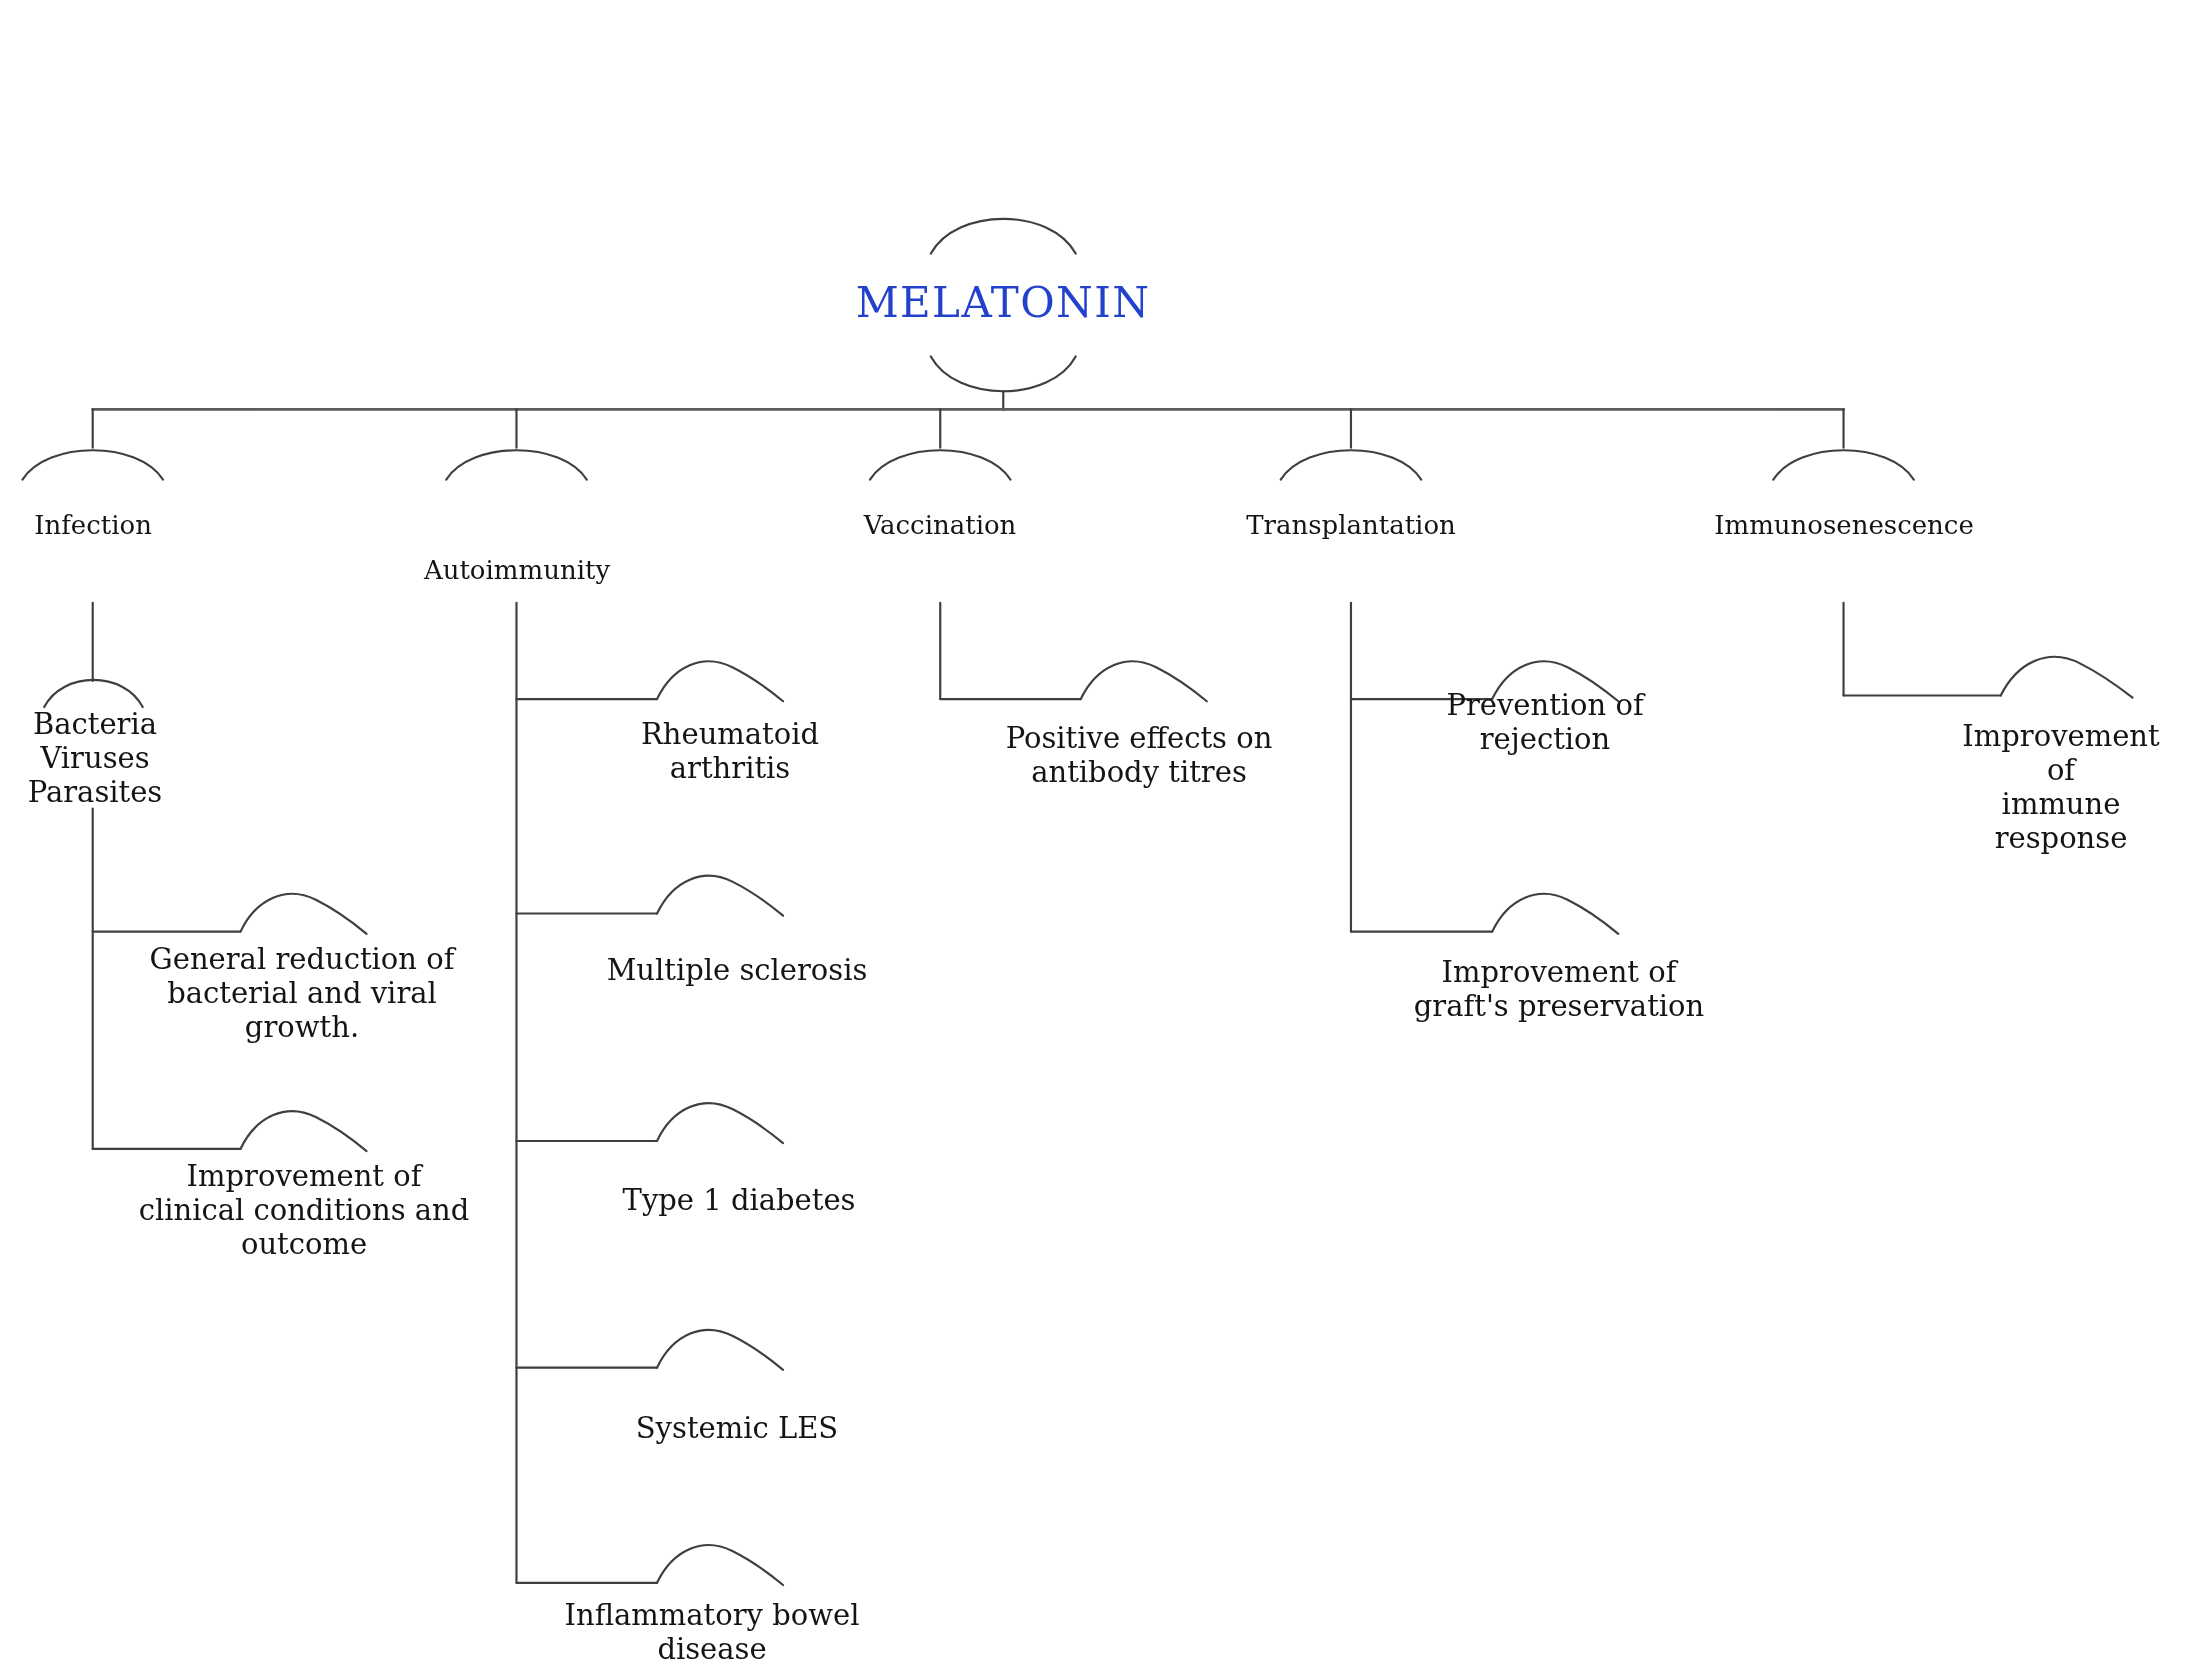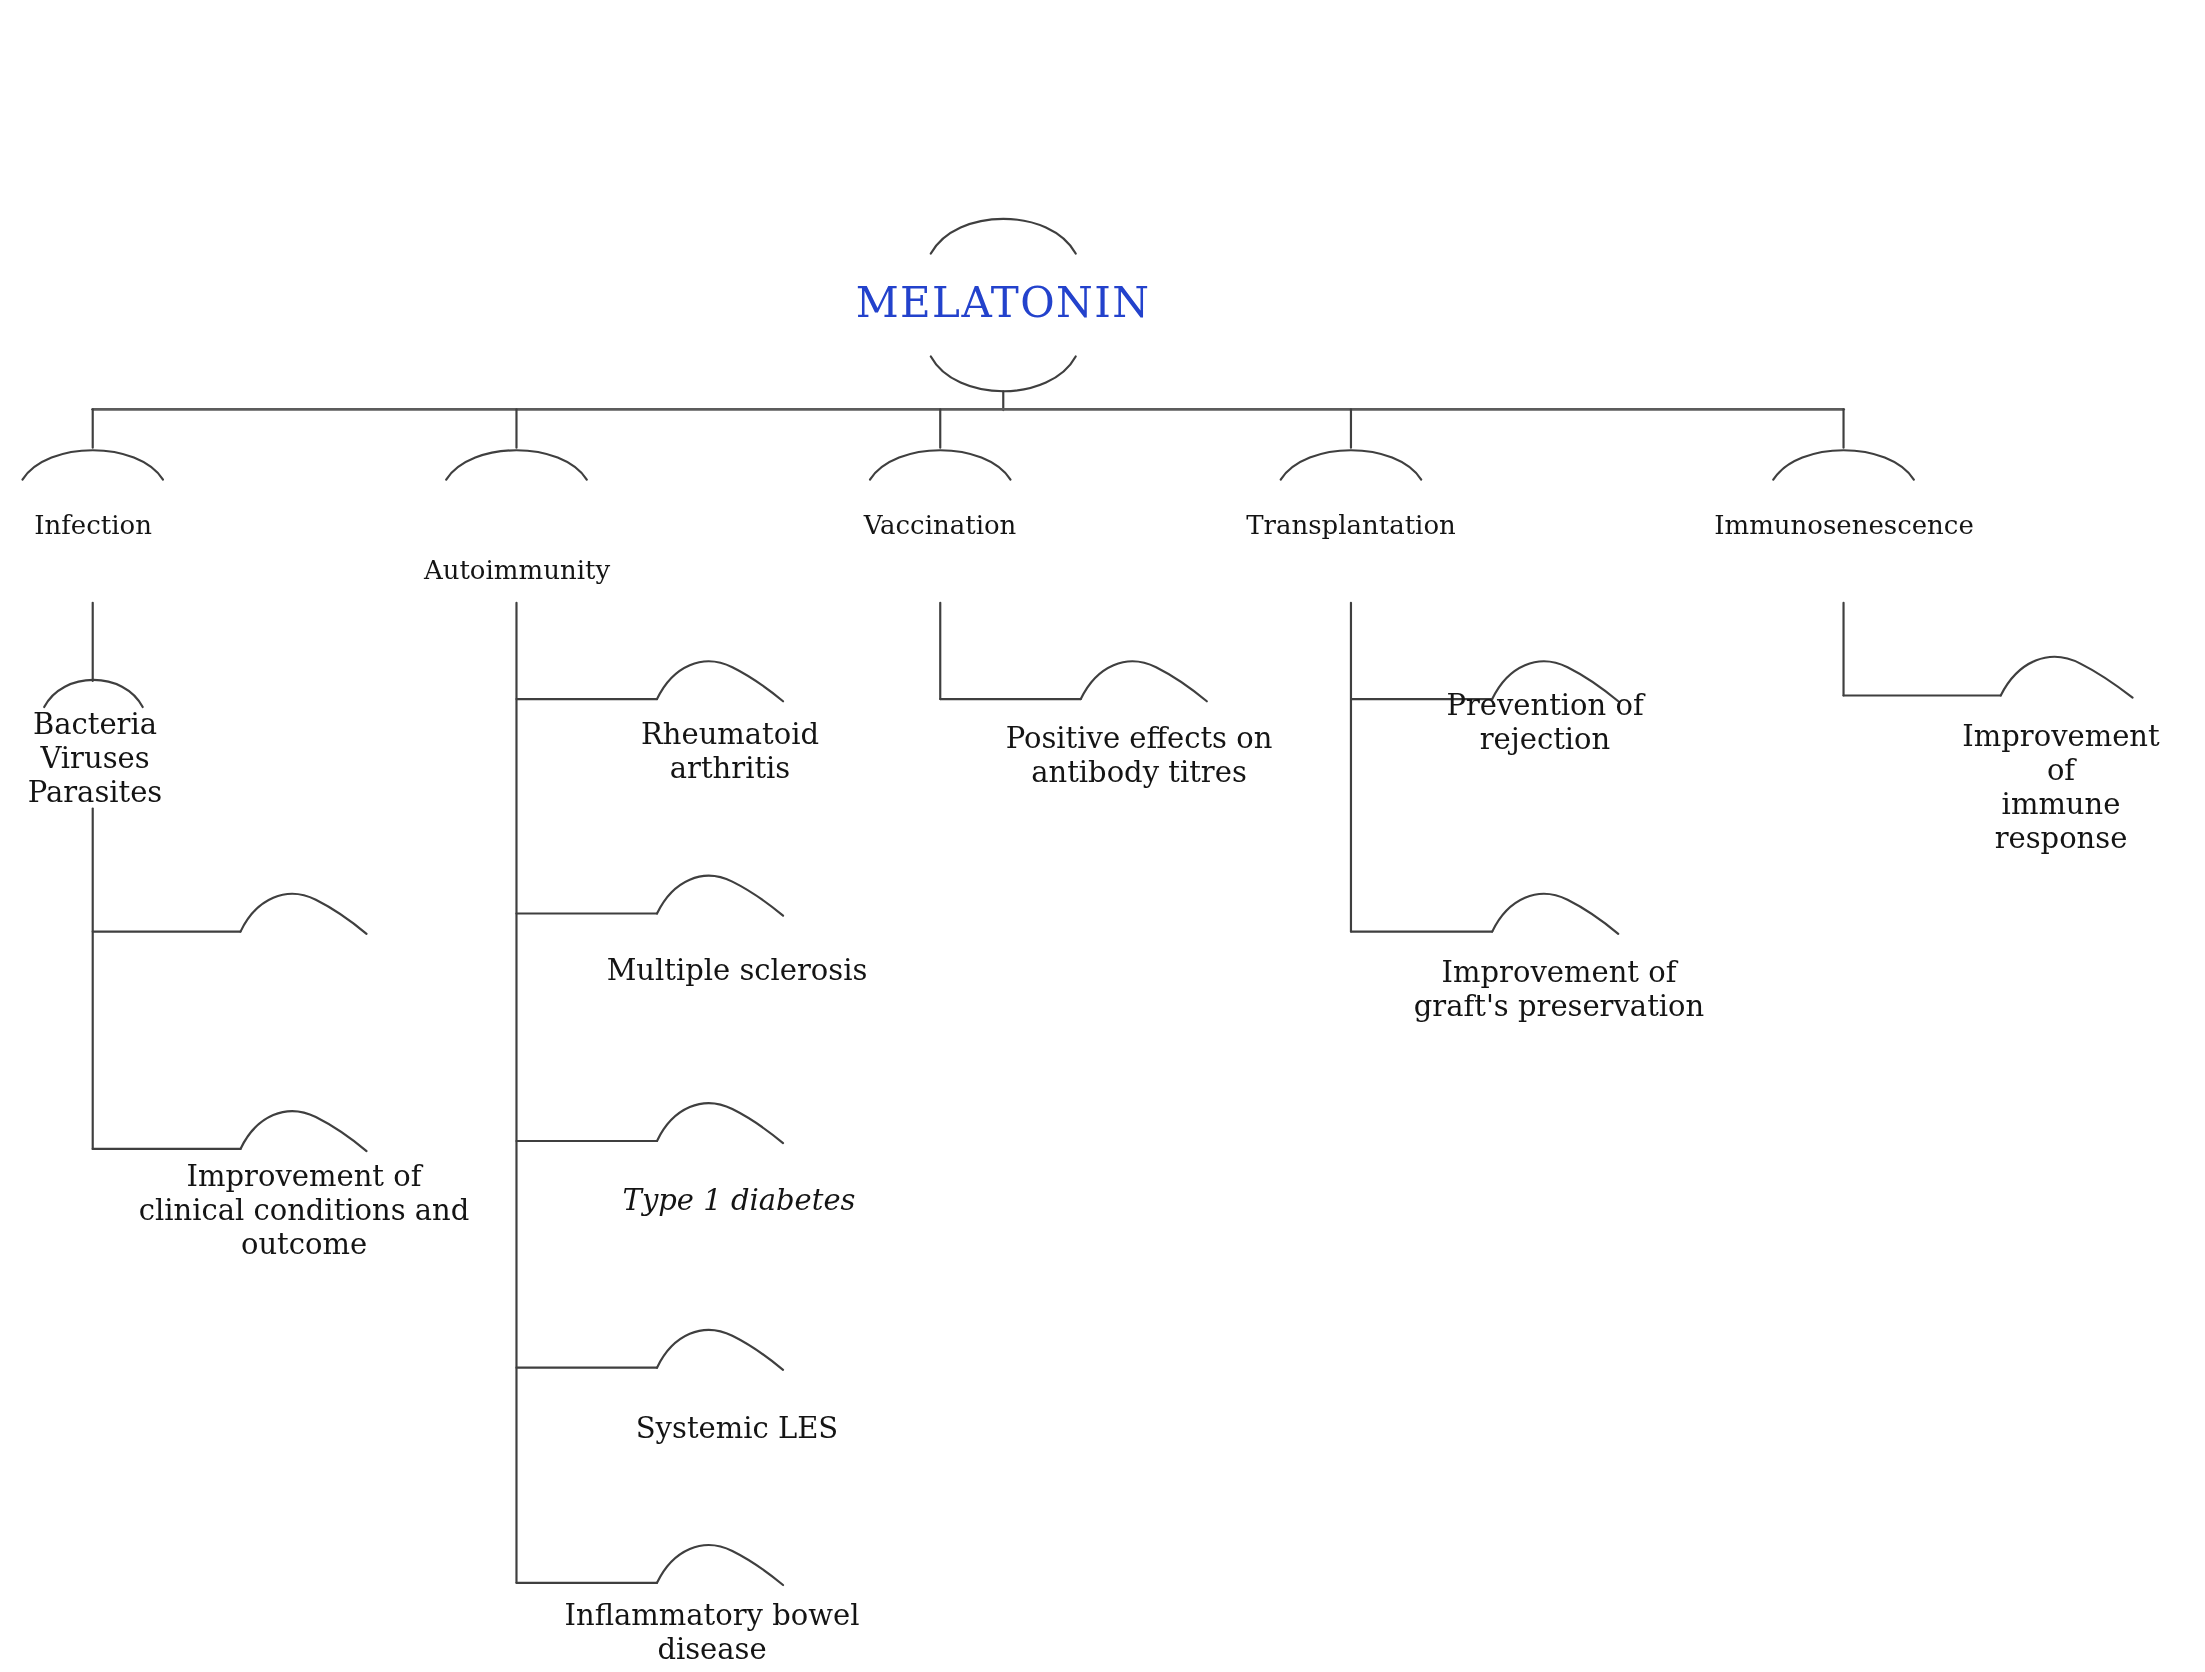--- a/index.html
+++ b/index.html
@@ -43,21 +43,21 @@
     line-height:38px;
     top:506px;
   }
   .b0{left:93px;} .b1{left:517px;margin-top:45px;} .b2{left:940px;} .b3{left:1351px;} .b4{left:1844px;}
 
   .n-bact{left:95px;top:693px;margin-top:14px;}
   .n-inf0{left:302px;top:942px;}
   .n-inf1{left:304px;top:1159px;}
   .n-aut0{left:730px;top:717px;}
   .n-aut1{left:737px;top:953px;text-align:right;}
-  .n-aut2{left:739px;top:1183px;font-style:italic;}
+  .n-aut2{left:739px;top:1183px;}
   .n-aut3{left:737px;top:1411px;}
   .n-aut4{left:712px;top:1598px;}
   .n-vac0{left:1139px;top:721px;}
   .n-tra0{left:1545px;top:688px;text-align:center;}
   .n-tra1{left:1559px;top:955px;}
   .n-imm0{left:2061px;top:719px;}
 
   .stroke{stroke:#3f3f3f;stroke-width:3;fill:none;stroke-linecap:round;}
   .mainline{stroke:#5c5c5c;stroke-width:4;}
 </style>
@@ -126,20 +126,23 @@
 
   <div class="lbl branch b0">Infection</div>
   <div class="lbl branch b1">Autoimmunity</div>
   <div class="lbl branch b2">Vaccination</div>
   <div class="lbl branch b3">Transplantation</div>
   <div class="lbl branch b4">Immunosenescence</div>
 
   <div class="lbl n-bact">Bacteria
 Viruses
 Parasites</div>
+  <div class="lbl n-inf0">General reduction of
+bacterial and viral
+growth.</div>
   <div class="lbl n-inf1">Improvement of
 clinical conditions and
 outcome</div>
 
   <div class="lbl n-aut0">Rheumatoid
 arthritis</div>
   <div class="lbl n-aut1">Multiple sclerosis</div>
   <div class="lbl n-aut2">Type 1 diabetes</div>
   <div class="lbl n-aut3">Systemic LES</div>
   <div class="lbl n-aut4">Inflammatory bowel

